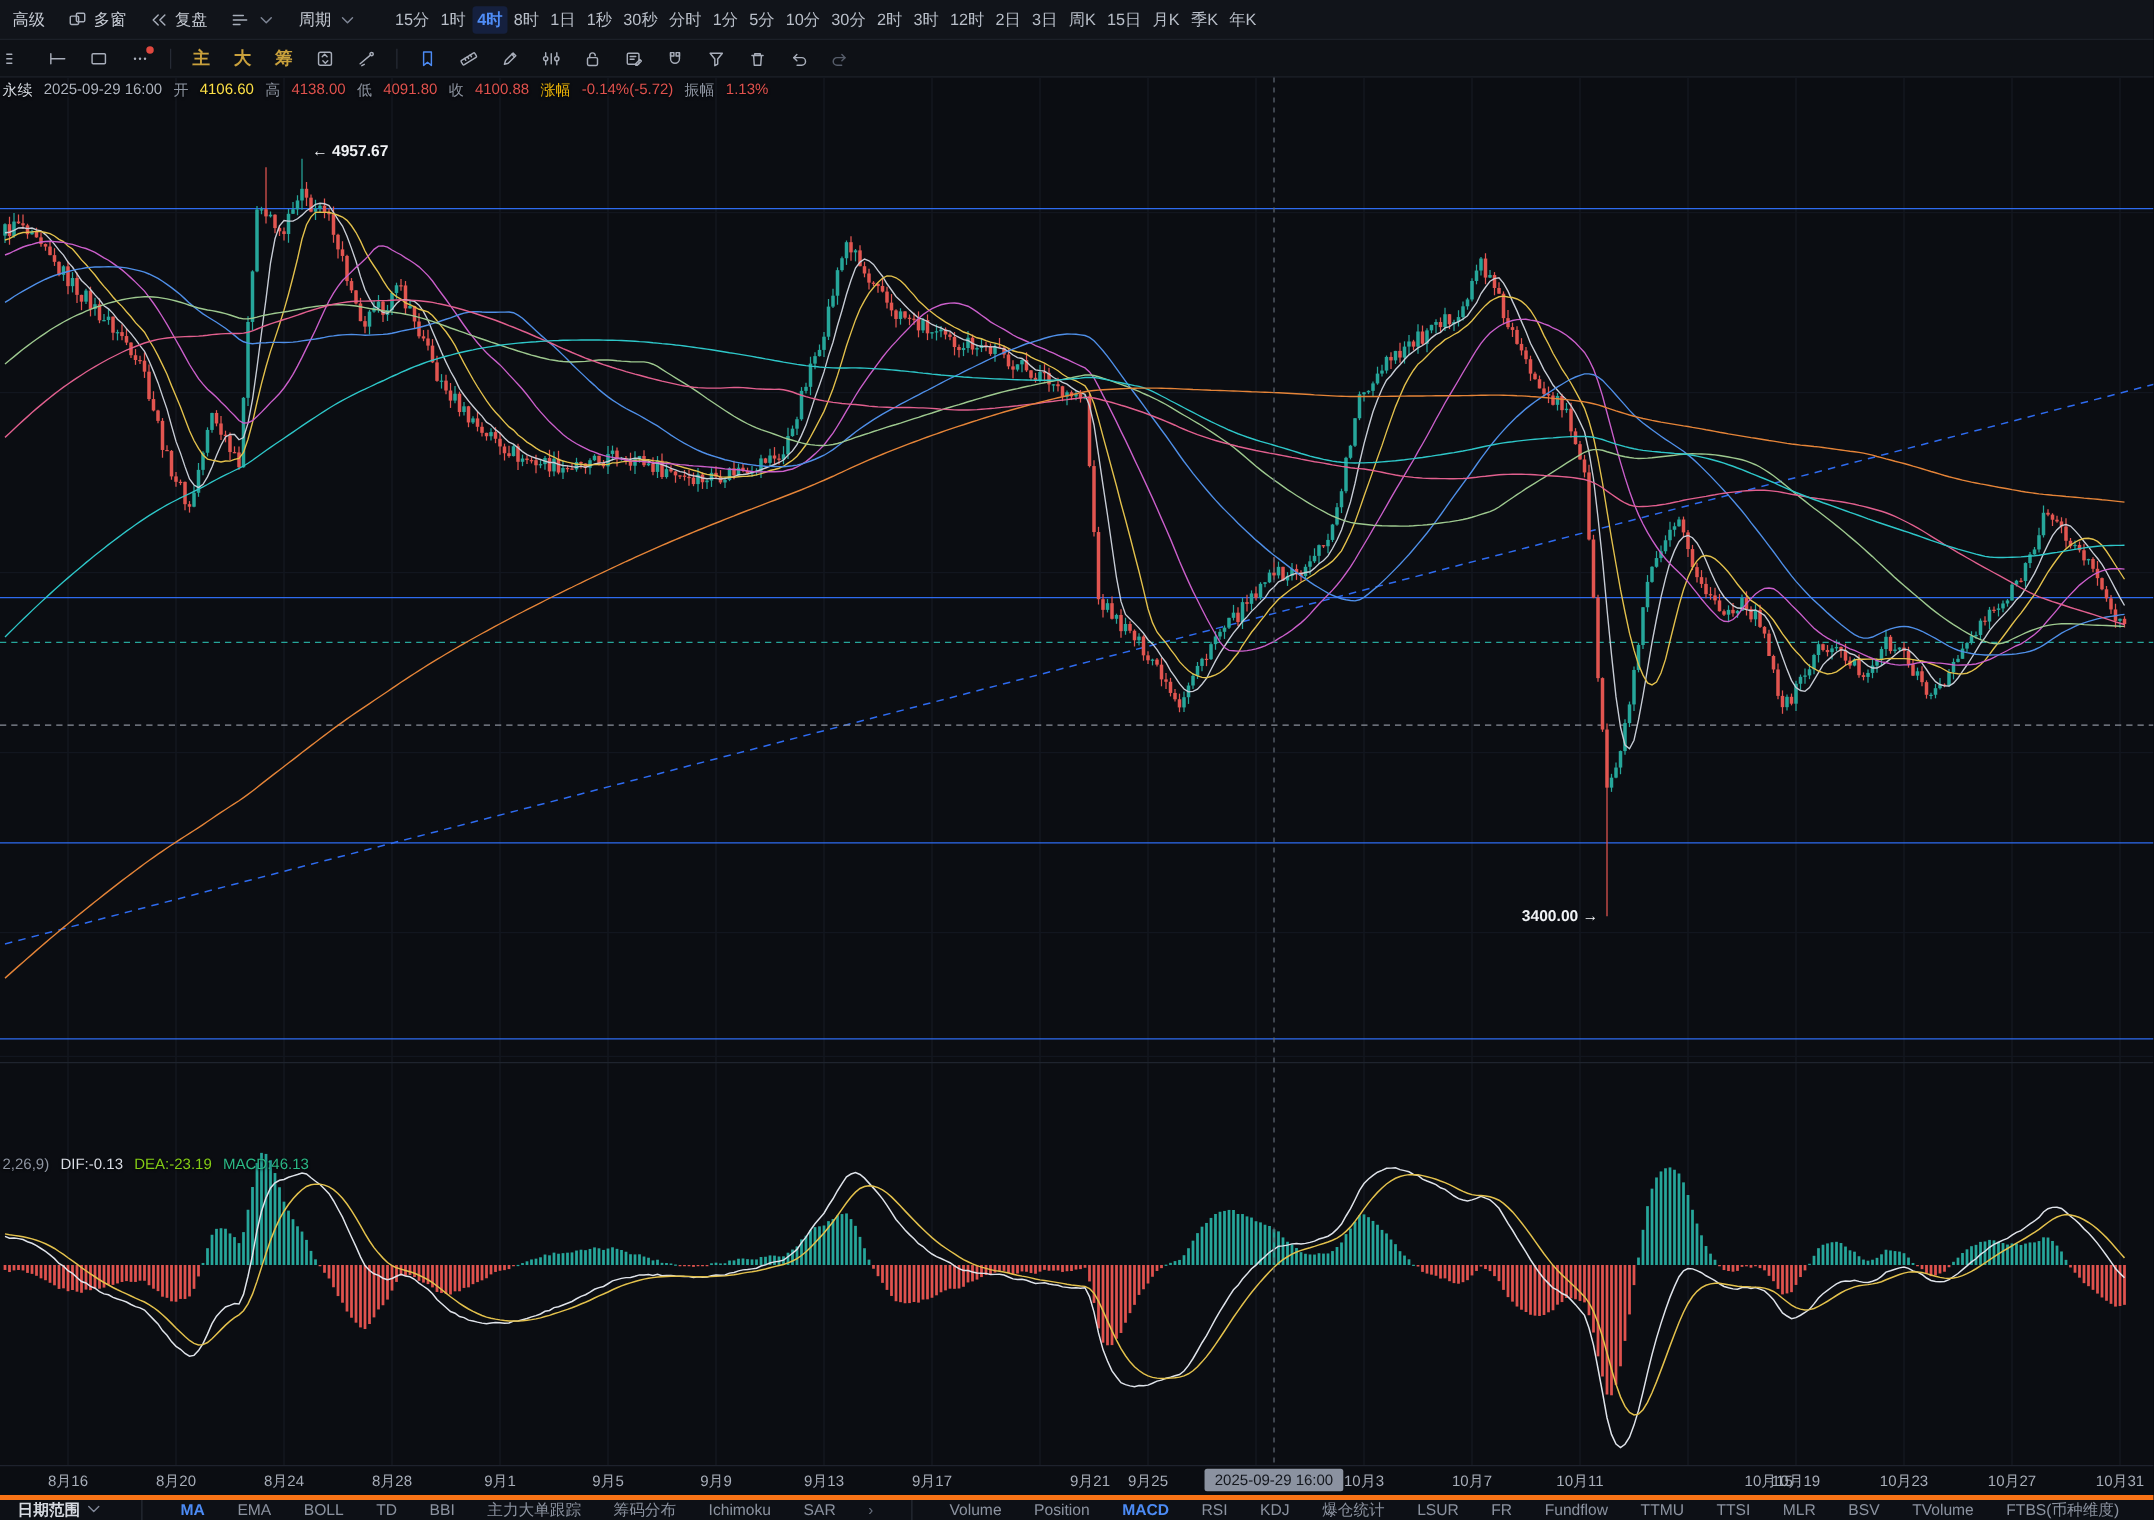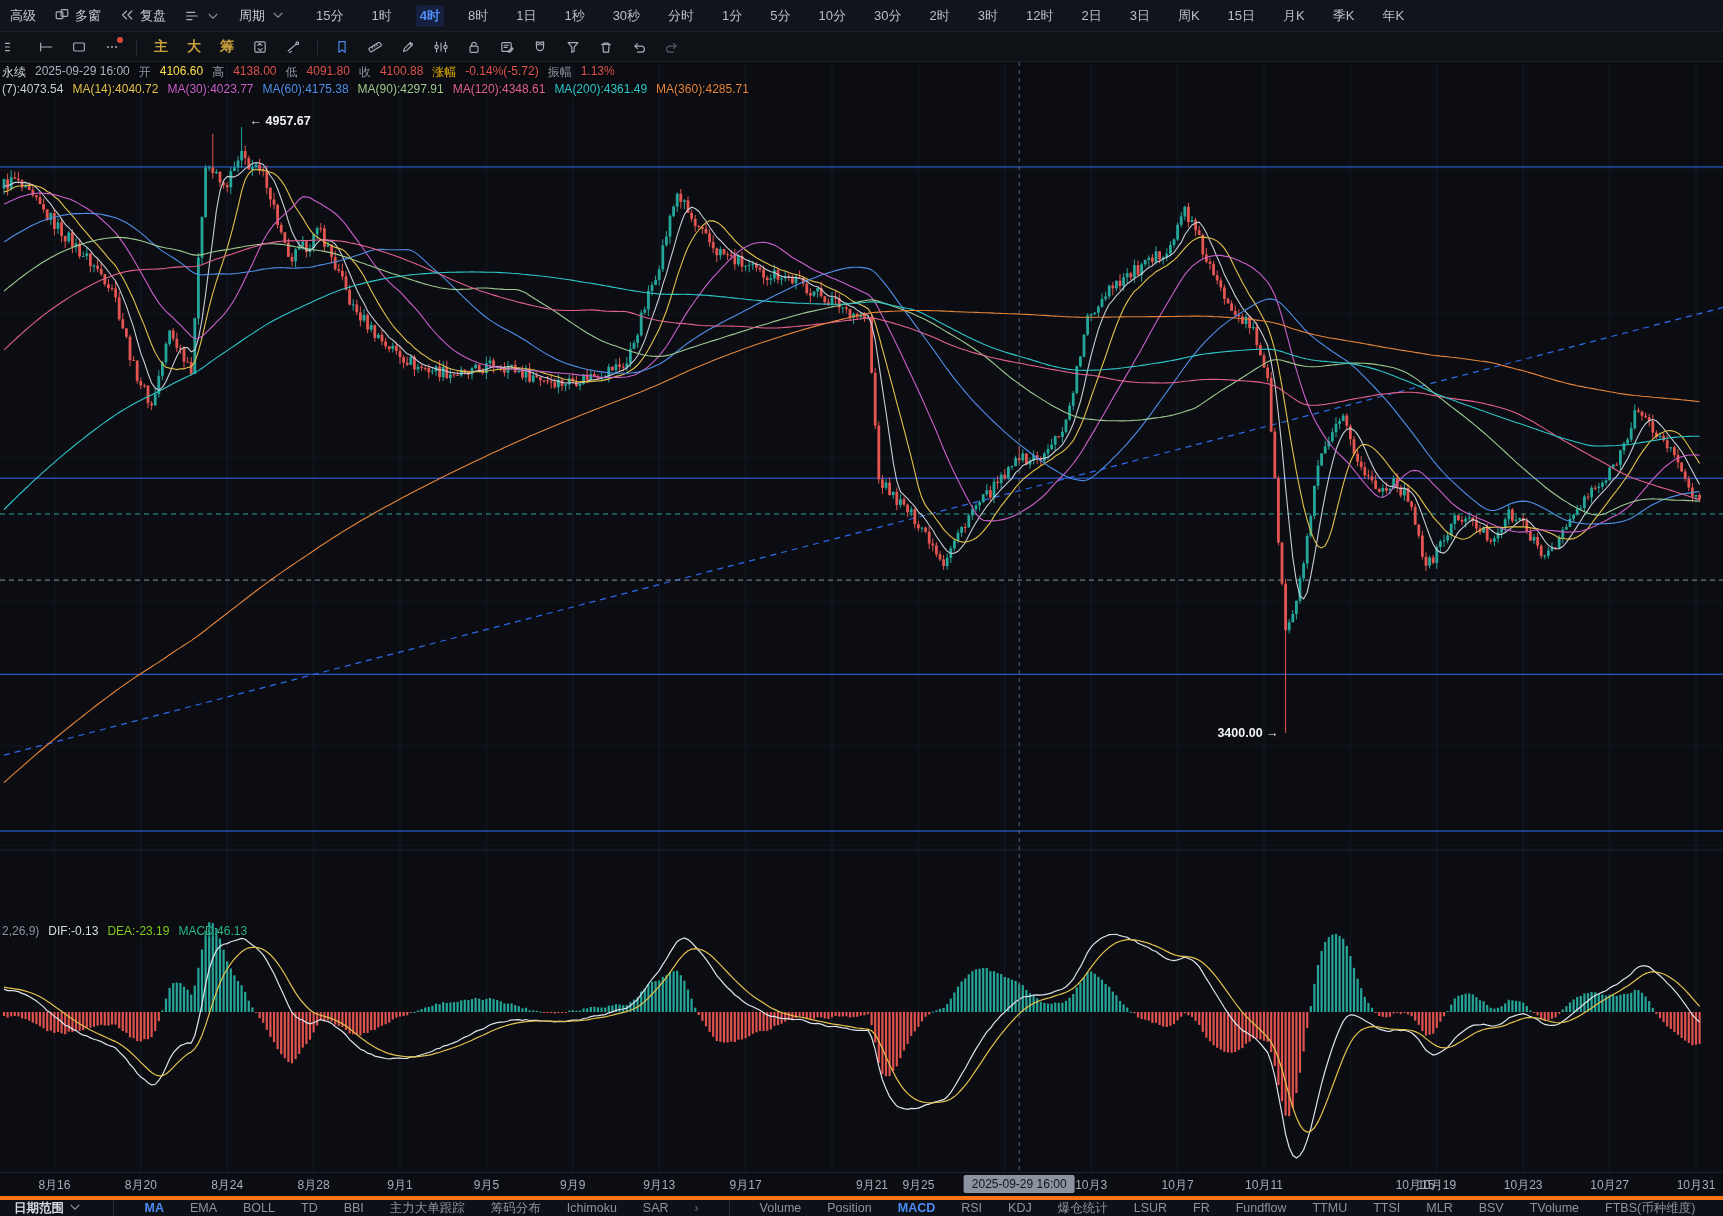--- a/index.html
+++ b/index.html
@@ -2,21 +2,21 @@
 <html><head>
 <meta charset="utf-8">
 <style>
   html,body{margin:0;padding:0;background:#07090d;}
   #app{position:relative;width:1723px;height:1216px;background:#0b0d12;overflow:hidden;
        font-family:"Liberation Sans","DejaVu Sans",sans-serif;color:#c2c7d0;}
   
   .bar-top{position:absolute;left:0;top:0;width:100%;height:32px;background:#11141a;
            border-bottom:1px solid #1c2028;display:flex;align-items:center;gap:18px;
            padding-left:10px;box-sizing:border-box;font-size:13px;white-space:nowrap;}
-  .bar-top .grp{display:flex;align-items:flex-start;gap:5px;color:#c6cbd4;cursor:pointer;}
+  .bar-top .grp{display:flex;align-items:center;gap:5px;color:#c6cbd4;cursor:pointer;}
   .bar-top .tf{color:#b9bfc9;padding:2px 4px;border-radius:3px;cursor:pointer;}
   .bar-top .tf.active{color:#4f8df7;background:rgba(41,98,255,.16);font-weight:bold;}
   .icon16{width:16px;height:16px;display:inline-block;vertical-align:-3px;}
   
   .bar-tools{position:absolute;left:0;top:32px;width:100%;height:30px;background:#0e1116;
              border-bottom:1px solid #1c2028;display:flex;align-items:center;gap:7px;
              padding-left:0;box-sizing:border-box;}
   .tool{width:26px;height:24px;display:flex;align-items:center;justify-content:center;
         position:relative;cursor:pointer;border-radius:3px;}
   .tool.text-tool{color:#c9a13c;font-size:14px;font-weight:bold;}
@@ -1549,21 +1549,21 @@
         <svg class="icon16" width="10" height="10" viewBox="0 0 18 18" fill="none" stroke="#7e8595" stroke-width="1.3" stroke-linecap="round" stroke-linejoin="round">
           <path d="M4.5 7l4.5 4.5L13.5 7"></path>
         </svg>
       </div>
       <div class="grp">
         <span>周期</span>
         <svg class="icon16" width="10" height="10" viewBox="0 0 18 18" fill="none" stroke="#7e8595" stroke-width="1.3" stroke-linecap="round" stroke-linejoin="round">
           <path d="M4.5 7l4.5 4.5L13.5 7"></path>
         </svg>
       </div>
-      <div style="display: flex; align-items: center; gap: 20px; margin-left: 8px;">
+      <div style="display: flex; align-items: center; gap: 1px; margin-left: 8px;">
         <span class="tf">15分</span>
         <span class="tf">1时</span>
         <span class="tf active">4时</span>
         <span class="tf">8时</span>
         <span class="tf">1日</span>
         <span class="tf">1秒</span>
         <span class="tf">30秒</span>
         <span class="tf">分时</span>
         <span class="tf">1分</span>
         <span class="tf">5分</span>
@@ -1700,30 +1700,20 @@
       <span style="color: rgb(142, 149, 162);">高</span>
       <span style="color: rgb(224, 82, 78);">4138.00</span>
       <span style="color: rgb(142, 149, 162);">低</span>
       <span style="color: rgb(224, 82, 78);">4091.80</span>
       <span style="color: rgb(142, 149, 162);">收</span>
       <span style="color: rgb(224, 82, 78);">4100.88</span>
       <span style="color: #eab308;">涨幅</span>
       <span style="color: rgb(224, 82, 78);">-0.14%(-5.72)</span>
       <span style="color: rgb(142, 149, 162);">振幅</span>
       <span style="color: rgb(224, 82, 78);">1.13%</span>
-    </div>
-  <div class="legend-row" id="ma-row" style="top:82px;">
-      <span style="color: rgb(200, 205, 214);">(7):4073.54</span>
-      <span style="color: rgb(227, 193, 76);">MA(14):4040.72</span>
-      <span style="color: rgb(203, 95, 203);">MA(30):4023.77</span>
-      <span style="color: rgb(79, 143, 232);">MA(60):4175.38</span>
-      <span style="color: rgb(158, 201, 143);">MA(90):4297.91</span>
-      <span style="color: rgb(226, 96, 143);">MA(120):4348.61</span>
-      <span style="color: rgb(46, 199, 201);">MA(200):4361.49</span>
-      <span style="color: rgb(229, 132, 56);">MA(360):4285.71</span>
     </div>
   <div class="legend-row" id="macd-row" style="top:924px;">
       <span style="color: rgb(142, 149, 162);">2,26,9)</span>
       <span style="color: rgb(217, 221, 228);">DIF:-0.13</span>
       <span style="color: #84cc16; text-align: center;">DEA:-23.19</span>
       <span style="color: rgb(43, 184, 134);">MACD:46.13</span>
     </div>
 
   <div class="axis-row" id="axis-row">
       <span class="axis-label" style="left: 54.4px;">8月16</span>

